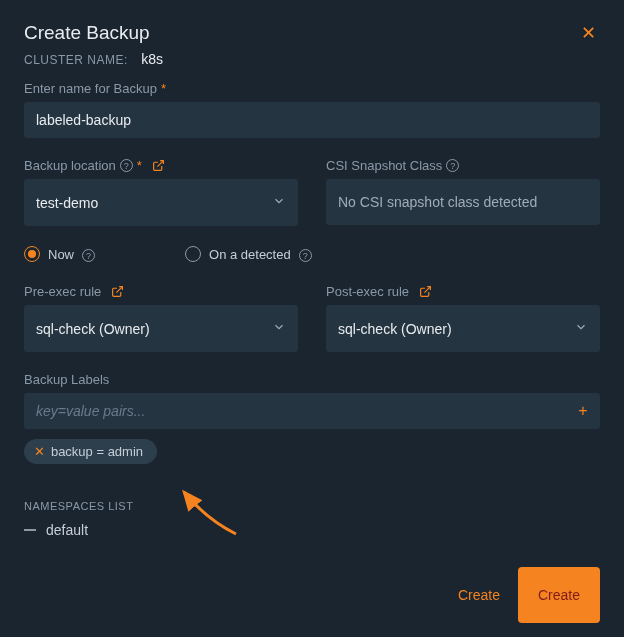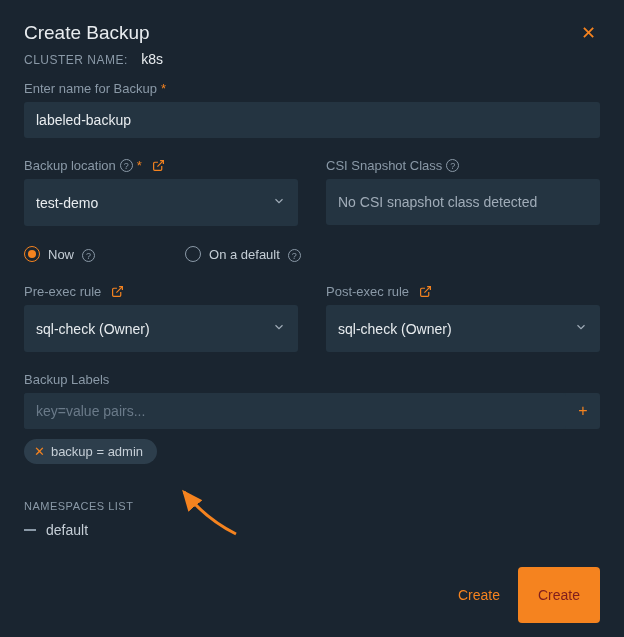--- a/index.html
+++ b/index.html
@@ -143,20 +143,21 @@
     color: #c5ced6;
   }
   .labels-input-row {
     display: flex;
     align-items: stretch;
     background: #243441;
     border-radius: 3px;
   }
   .labels-input-row .input {
     flex: 1;
+    font-style: italic;
     color: #ec4899;
   }
   .add-btn {
     width: 34px;
     display: flex;
     align-items: center;
     justify-content: center;
     color: #f5831f;
     font-size: 16px;
     cursor: pointer;
@@ -285,21 +286,21 @@
   </div>
 
   <div class="radio-row">
     <div class="radio-item">
       <div class="radio active"></div>
       <span class="radio-label">Now</span>
       <span class="help-icon">?</span>
     </div>
     <div class="radio-item">
       <div class="radio"></div>
-      <span class="radio-label">On a default</span>
+      <span class="radio-label">On a detected</span>
       <span class="help-icon">?</span>
     </div>
   </div>
 
   <div class="row">
     <div class="col">
       <div class="field-label">
         <span>Pre-exec rule</span>
         <span class="ext-link-icon">
           <svg width="13" height="13" viewBox="0 0 24 24" fill="none" stroke="currentColor" stroke-width="2.2">

